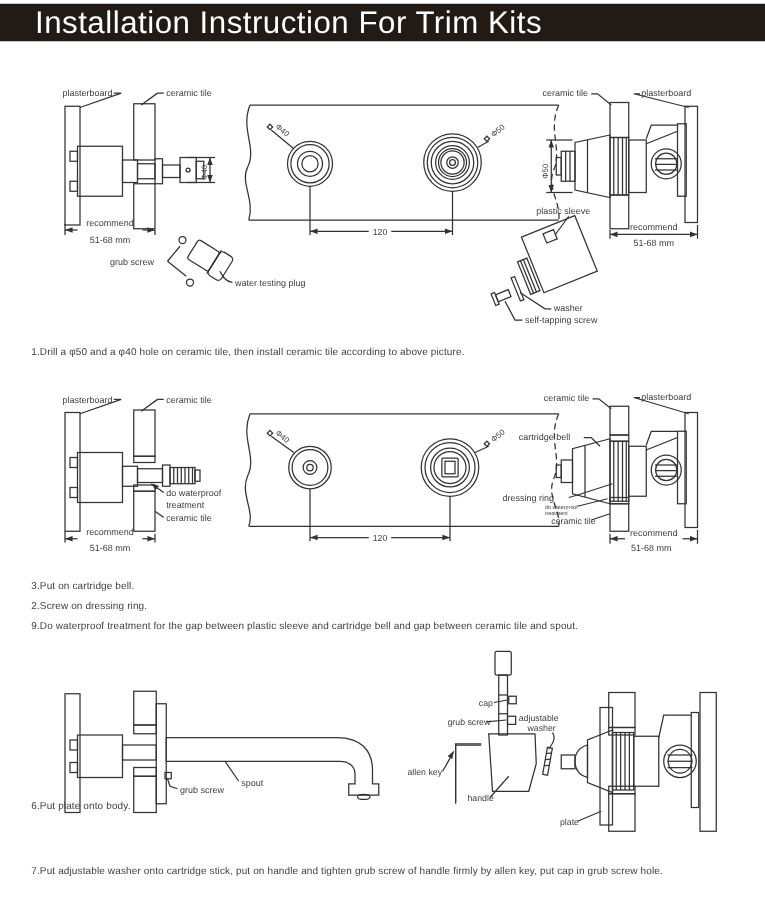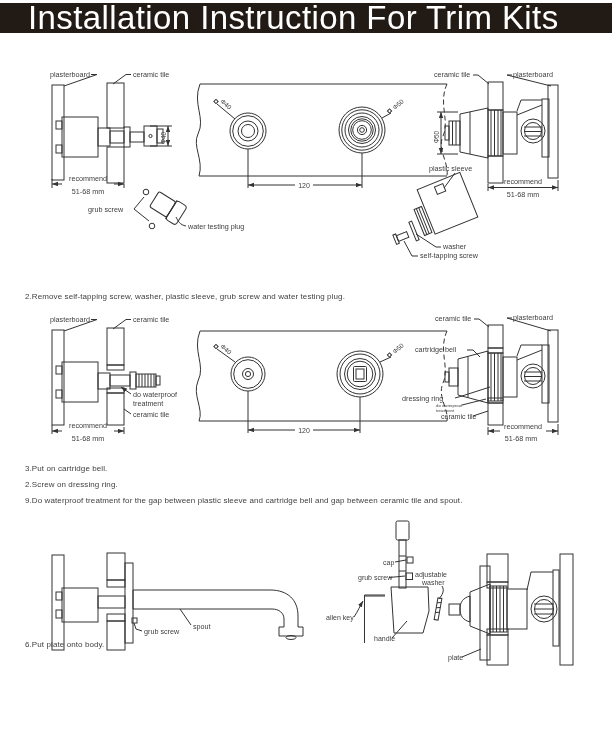--- a/index.html
+++ b/index.html
@@ -1,19 +1,19 @@
 <!DOCTYPE html>
 <html><head>
 <meta charset="utf-8">
 <style>
   html,body{margin:0;padding:0;background:#ffffff;}
   .page{position:relative;width:612px;height:737px;background:#ffffff;overflow:hidden;
         font-family:"Liberation Sans",sans-serif;}
   header.titlebar{position:absolute;left:0;top:3px;width:612px;height:30px;background:#221a14;}
-  header.titlebar h1{margin:0;padding-left:28px;font-size:33px;line-height:30px;font-weight:400;
+  header.titlebar h1{margin:0;padding-left:28px;font-size:25px;line-height:30px;font-weight:400;
         color:#ffffff;letter-spacing:0.4px;font-family:"Liberation Sans",sans-serif;white-space:nowrap;}
   .ins{position:absolute;left:25px;font-size:8px;color:#3f3f3f;letter-spacing:0.1px;white-space:nowrap;}
   svg.art{position:absolute;left:0;top:0;}
   svg.art *{fill:none;stroke:#333333;stroke-width:1;}
   svg.art text{fill:#3d3d3d;stroke:none;font-size:7.2px;font-family:"Liberation Sans",sans-serif;}
   .fw{fill:#ffffff;}
   .fd{fill:#1f1f1f;stroke:none;}
   .thk{stroke-width:1.3;}
   .thin{stroke-width:0.65;}
   .r3{stroke-width:3.2;}
@@ -370,19 +370,20 @@
       <circle class="fw" cx="544" cy="609" r="13"></circle>
       <circle cx="544" cy="609" r="9.5"></circle>
       <line class="thin" x1="534" y1="604" x2="554" y2="604"></line>
       <line class="thin" x1="534" y1="609" x2="554" y2="609"></line>
       <line class="thin" x1="534" y1="614" x2="554" y2="614"></line>
       <line x1="462" y1="657" x2="481" y2="649"></line>
       <text x="448" y="660" class="t7">plate</text>
     </g>
   </svg>
 
-  <div class="ins" style="top:291.5px">2.Remove self-tapping screw, washer, plastic sleeve, grub screw and water testing plug.</div>
+  <div class="ins" style="top:277px">1.Drill a φ50 and a φ40 hole on ceramic tile, then install ceramic tile according to above picture.</div>
   <div class="ins" style="top:464px">3.Put on cartridge bell.</div>
   <div class="ins" style="top:480px">2.Screw on dressing ring.</div>
   <div class="ins" style="top:496px">9.Do waterproof treatment for the gap between plastic sleeve and cartridge bell and gap between ceramic tile and spout.</div>
   <div class="ins" style="top:640px">6.Put plate onto body.</div>
+  <div class="ins" style="top:691.5px">7.Put adjustable washer onto cartridge stick, put on handle and tighten grub screw of handle firmly by allen key, put cap in grub screw hole.</div>
 
 </div>
 
 </body></html>

